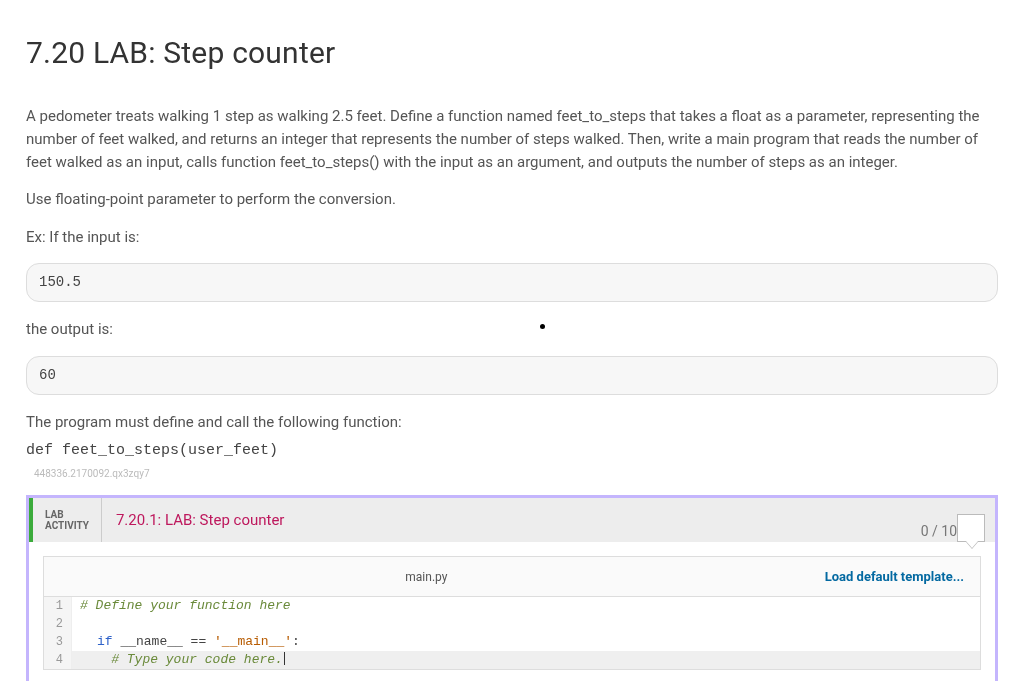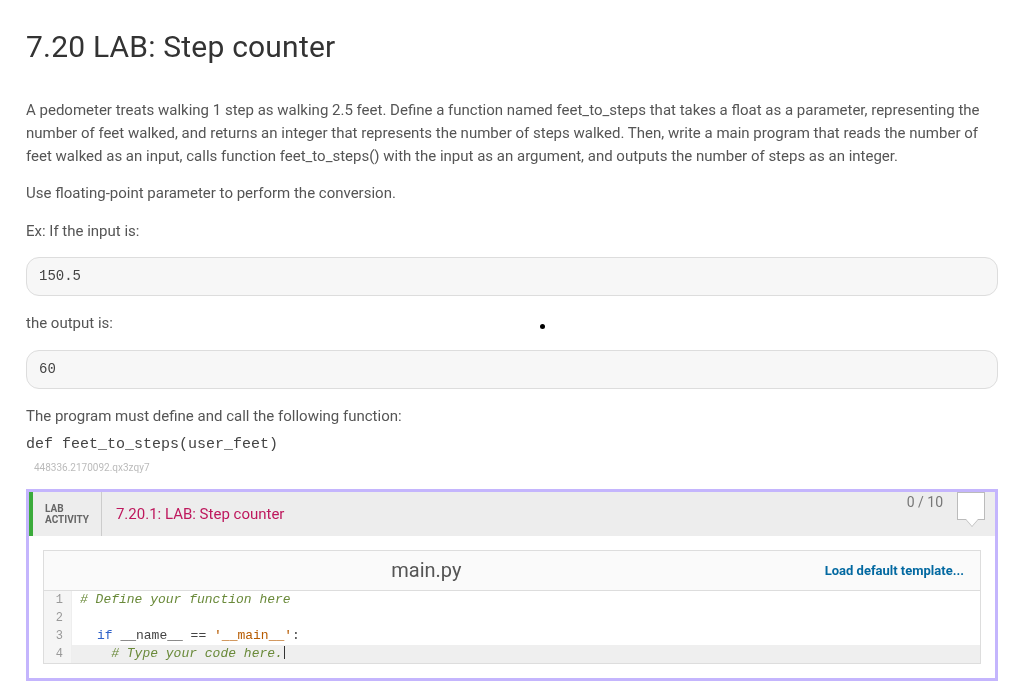--- a/index.html
+++ b/index.html
@@ -10,21 +10,21 @@
     color: #444;
     background: #fff;
     font-size: 15px;
     line-height: 1.55;
     width: 1024px;
   }
   h1 {
     font-size: 30px;
     font-weight: 400;
     color: #333;
-    margin: 6px 0 28px 0;
+    margin: 12px 0 28px 0;
     letter-spacing: 0.2px;
   }
   p { margin: 0 0 14px 0; color: #555; }
   .codebox {
     background: #f7f7f7;
     border: 1px solid #ddd;
     border-radius: 13px;
     padding: 8px 12px;
     font-family: "Courier New", Courier, monospace;
     font-size: 14px;
@@ -69,25 +69,25 @@
   .lab-head .title {
     flex: 1;
     display: flex;
     align-items: center;
     padding: 0 14px;
     font-size: 15px;
     color: #be185d;
   }
   .lab-head .score {
     display: flex;
-    align-items: flex-start;
+    align-items: flex-end;
     padding: 0 10px 0 0;
     font-size: 14px;
     color: #777;
-    gap: 14px;
+    gap: 0;
   }
   .ribbon-badge {
     width: 28px;
     height: 28px;
     border: 1px solid #bbb;
     background: #fff;
     position: relative;
   }
   .ribbon-badge::after {
     content: "";
@@ -106,21 +106,21 @@
   .tabs {
     display: flex;
     align-items: center;
     border: 1px solid #ddd;
     border-bottom: none;
     background: #fafafa;
     height: 40px;
   }
   .tabs .spacer { flex: 1; }
   .tabs .file {
-    font-size: 20px;
+    font-size: 12px;
     color: #555;
     font-weight: 400;
   }
   .tabs .action {
     color: #0369a1;
     font-weight: 700;
     font-size: 13px;
     padding: 0 16px;
     cursor: pointer;
   }

